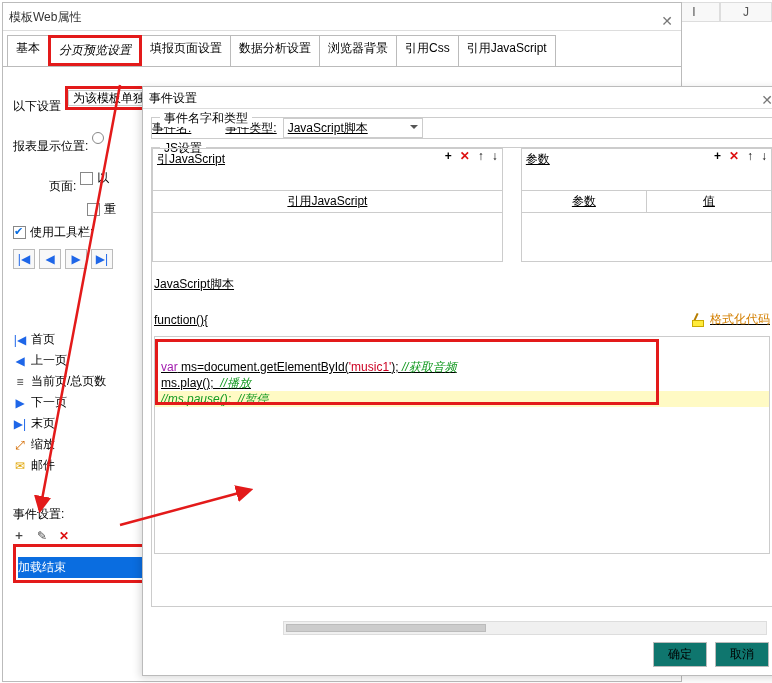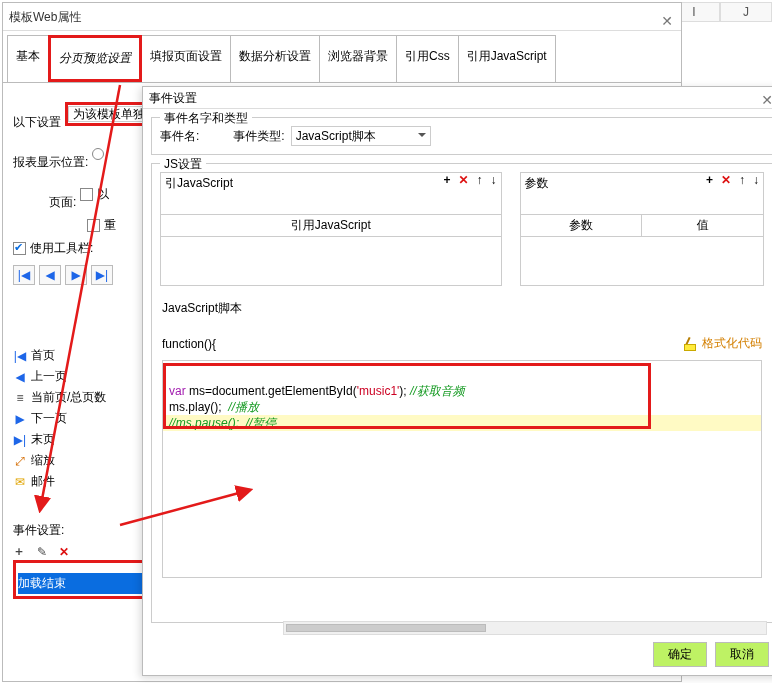--- a/index.html
+++ b/index.html
@@ -9,21 +9,21 @@
     .sheet-row { position: absolute; top: 2px; left: 0; right: 0; height: 20px; display: flex; }
     .sheet-cell { border: 1px solid #ddd; background: #f8f8f8; width: 52px; text-align: center; line-height: 18px; color: #555; }
 
     
     .dlg1 { position: absolute; top: 2px; left: 2px; width: 680px; height: 680px; background: #fff; border: 1px solid #bbb; }
     .dlg1-title { height: 28px; line-height: 28px; padding: 0 6px; font-size: 12px; color: #333; border-bottom: 1px solid #ddd; position: relative; background: #fff; }
     .dlg1-close { position: absolute; right: 8px; top: 4px; font-size: 14px; color: #777; cursor: pointer; }
 
     
     .tabs { display: flex; padding: 4px 4px 0 4px; }
-    .tab { border: 1px solid #bbb; border-bottom: none; padding: 12px 8px; margin-right: -1px; background: #fff; cursor: pointer; }
+    .tab { border: 1px solid #bbb; border-bottom: none; padding: 4px 8px; margin-right: -1px; background: #fff; cursor: pointer; }
     .tab.active { background: #fff; }
     .hilite-box { border: 3px solid #e31a1a; }
     .tab.hilite { position: relative; z-index: 2; font-style: italic; }
     .tabs-under { border-top: 1px solid #bbb; }
 
     .body1 { padding: 8px 10px; }
     .row { margin: 6px 0; display: flex; align-items: center; }
     .lbl { margin-right: 4px; margin-top: 17px; }
     .dropdown { border: 1px solid #ccc; height: 20px; line-height: 18px; padding: 0 18px 0 4px; position: relative; background: #fff; cursor: pointer; }
     .dropdown .caret { position: absolute; right: 4px; top: 6px; border: 4px solid transparent; border-top-color: #555; }
@@ -46,21 +46,21 @@
     .ev-pencil { color: #444; }
     .ev-cross { color: #d11; font-weight: bold; }
     .ev-selected { background: #0a6de0; color: #fff; padding: 2px 6px 2px 0px; display: block; margin-top: 8px; }
     .ev-box { border: 3px solid #e31a1a; padding: 2px; }
 
     
     .dlg2 { position: absolute; top: 86px; left: 142px; width: 640px; height: 590px; background: #fff; border: 1px solid #bbb; box-shadow: -2px 2px 8px rgba(0,0,0,0.15); }
     .dlg2-title { height: 22px; line-height: 22px; padding: 0 6px; border-bottom: 1px solid #ddd; position: relative; }
     .dlg2-close { position: absolute; right: 8px; top: 2px; font-size: 14px; color: #777; cursor: pointer; }
 
-    .fieldset { border: 1px solid #ccc; margin: 8px; padding: 8px; position: relative; }
+    .fieldset { border: 1px solid #ccc; margin: 8px; position: relative; text-decoration: underline; }
     .fieldset-legend { position: absolute; top: -8px; left: 8px; background: #fff; padding: 0 4px; font-size: 12px; }
 
     .fld-row { display: flex; align-items: center; gap: 6px; }
     .text-input { border: 1px solid #ccc; height: 20px; padding: 0 4px; width: 110px; }
 
     .js-columns { display: flex; gap: 18px; }
     .js-col { flex: 1; border: 1px solid #ccc; position: relative; }
     .js-col .col-label { padding: 2px 4px; }
     .icon-bar { position: absolute; right: 4px; top: 0; display: flex; gap: 8px; }
     .icon-bar span { cursor: pointer; font-weight: bold; }
@@ -84,21 +84,21 @@
     .str { color: #cc0022; }
     .cmt { color: #159a22; font-style: italic; }
     .hl-line { position: absolute; left: 0; right: 0; height: 16px; background: #fffac4; top: 54px; z-index: 0; }
     .code-inner { position: relative; z-index: 1; }
     .code-hilite { position: absolute; border: 3px solid #e31a1a; left: 0; right: 110px; top: 2px; height: 66px; z-index: 2; pointer-events: none; }
 
     .scrollbar-h { position: absolute; left: 140px; bottom: 40px; right: 14px; height: 14px; background: #f0f0f0; border: 1px solid #ddd; }
     .scrollbar-h .thumb { position: absolute; left: 2px; top: 2px; height: 8px; background: #ccc; width: 200px; border: 1px solid #bbb; }
 
     .btn-row { position: absolute; bottom: 8px; right: 12px; display: flex; gap: 8px; }
-    .dlg-btn { border: 1px solid #bbb; background: #bef264; padding: 3px 14px; cursor: pointer; }
+    .dlg-btn { border: 1px solid #bbb; background: #0f766e; padding: 3px 14px; cursor: pointer; }
 
     
     .arrows { position: absolute; top: 0; left: 0; pointer-events: none; }
   </style>
 </head>
 <body>
 
 <div class="sheet-row">
   <div style="flex:1"></div>
   <div class="sheet-cell">I</div>

